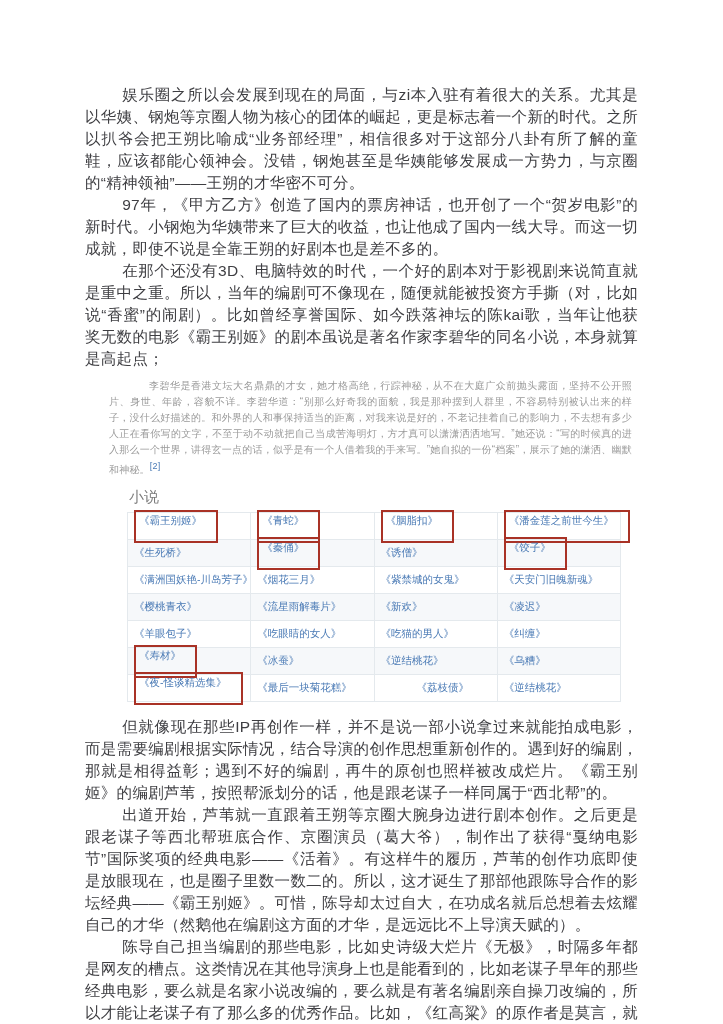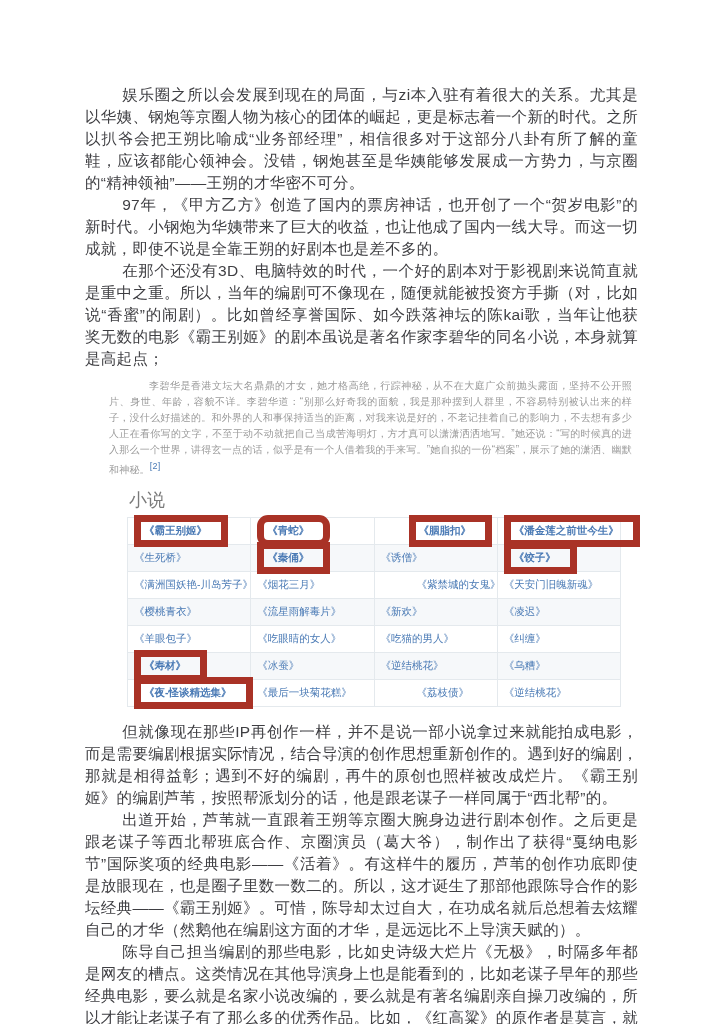--- a/index.html
+++ b/index.html
@@ -35,82 +35,81 @@
     color:#4a7ab5;
     font-size:9px;
     vertical-align:super;
     cursor:pointer;
   }
   .novel-section{
     margin:10px 0 14px 42px;
   }
   .table-title{
     color:#7a7a7a;
-    font-size:18px;
+    font-size:15px;
     margin:0 0 5px 2px;
   }
   table.novels{
     border-collapse:collapse;
     table-layout:fixed;
     width:494px;
   }
   table.novels td{
     border:1px solid #e4e9ed;
     height:24px;
     padding:1px 6px;
     font-size:10.5px;
     overflow:visible;
     white-space:nowrap;
   }
   table.novels tr:nth-child(even) td{background:#f6f8fa;}
   table.novels tr:nth-child(odd) td{background:#ffffff;}
   .novel-link{color:#4a7ab5;cursor:pointer;}
   .boxed{
     display:inline-block;
-    border:7px solid #000000;
-    padding:2px 14px 2px 3px;
+    border:2px solid #000000;
+    padding:2px 14px 13px 3px;
     margin:-5px 0;
     position:relative;
     z-index:2;
     background:transparent;
-    font-weight:bold;
   }
 </style>
 </head>
 <body>
 
 <div class="page">
   <div class="content">
 
     <p class="body-text">娱乐圈之所以会发展到现在的局面，与zi本入驻有着很大的关系。尤其是以华姨、钢炮等京圈人物为核心的团体的崛起，更是标志着一个新的时代。之所以扒爷会把王朔比喻成“业务部经理”，相信很多对于这部分八卦有所了解的童鞋，应该都能心领神会。没错，钢炮甚至是华姨能够发展成一方势力，与京圈的“精神领袖”——王朔的才华密不可分。</p>
     <p class="body-text">97年，《甲方乙方》创造了国内的票房神话，也开创了一个“贺岁电影”的新时代。小钢炮为华姨带来了巨大的收益，也让他成了国内一线大导。而这一切成就，即使不说是全靠王朔的好剧本也是差不多的。</p>
     <p class="body-text">在那个还没有3D、电脑特效的时代，一个好的剧本对于影视剧来说简直就是重中之重。所以，当年的编剧可不像现在，随便就能被投资方手撕（对，比如说“香蜜”的闹剧）。比如曾经享誉国际、如今跌落神坛的陈kai歌，当年让他获奖无数的电影《霸王别姬》的剧本虽说是著名作家李碧华的同名小说，本身就算是高起点；</p>
 
     <div class="quote"><span>李碧华是香港文坛大名鼎鼎的才女，她才格高绝，行踪神秘，从不在大庭广众前抛头露面，坚持不公开照片、身世、年龄，容貌不详。李碧华道：“别那么好奇我的面貌，我是那种摆到人群里，不容易特别被认出来的样子，没什么好描述的。和外界的人和事保持适当的距离，对我来说是好的，不老记挂着自己的影响力，不去想有多少人正在看你写的文字，不至于动不动就把自己当成苦海明灯，方才真可以潇潇洒洒地写。”她还说：“写的时候真的进入那么一个世界，讲得玄一点的话，似乎是有一个人借着我的手来写。”她自拟的一份“档案”，展示了她的潇洒、幽默和神秘。</span><span class="ref">[2]</span></div>
 
     <div class="novel-section">
       <div class="table-title">小说</div>
       <table class="novels">
         <tbody id="novel-rows">
             <tr>
               <td><span class="novel-link boxed" style="border-color: rgb(169, 50, 38); color: rgb(74, 122, 181);">《霸王别姬》</span></td>
-              <td><span class="novel-link boxed" style="border-color: rgb(169, 50, 38); color: rgb(74, 122, 181); border-radius: 11px;">《青蛇》</span></td>
-              <td><span class="novel-link boxed" style="border-color: rgb(169, 50, 38); color: rgb(74, 122, 181); margin-left: 28px;">《胭脂扣》</span></td>
+              <td><span class="novel-link boxed" style="border-color: rgb(169, 50, 38); color: rgb(74, 122, 181);">《青蛇》</span></td>
+              <td><span class="novel-link boxed" style="border-color: rgb(169, 50, 38); color: rgb(74, 122, 181);">《胭脂扣》</span></td>
               <td><span class="novel-link boxed" style="border-color: rgb(169, 50, 38); color: rgb(74, 122, 181);">《潘金莲之前世今生》</span></td>
             </tr>
             <tr>
               <td><span class="novel-link" style="color: rgb(74, 122, 181);">《生死桥》</span></td>
               <td><span class="novel-link boxed" style="border-color: rgb(169, 50, 38); color: rgb(74, 122, 181);">《秦俑》</span></td>
               <td><span class="novel-link" style="color: rgb(74, 122, 181);">《诱僧》</span></td>
               <td><span class="novel-link boxed" style="border-color: rgb(169, 50, 38); color: rgb(74, 122, 181);">《饺子》</span></td>
             </tr>
             <tr>
               <td><span class="novel-link" style="color: rgb(74, 122, 181);">《满洲国妖艳-川岛芳子》</span></td>
               <td><span class="novel-link" style="color: rgb(74, 122, 181);">《烟花三月》</span></td>
-              <td><span class="novel-link" style="color: rgb(74, 122, 181); margin-left: 36px;">《紫禁城的女鬼》</span></td>
+              <td><span class="novel-link" style="color: rgb(74, 122, 181);">《紫禁城的女鬼》</span></td>
               <td><span class="novel-link" style="color: rgb(74, 122, 181);">《天安门旧魄新魂》</span></td>
             </tr>
             <tr>
               <td><span class="novel-link" style="color: rgb(74, 122, 181);">《樱桃青衣》</span></td>
               <td><span class="novel-link" style="color: rgb(74, 122, 181);">《流星雨解毒片》</span></td>
               <td><span class="novel-link" style="color: rgb(74, 122, 181);">《新欢》</span></td>
               <td><span class="novel-link" style="color: rgb(74, 122, 181);">《凌迟》</span></td>
             </tr>
             <tr>
               <td><span class="novel-link" style="color: rgb(74, 122, 181);">《羊眼包子》</span></td>

